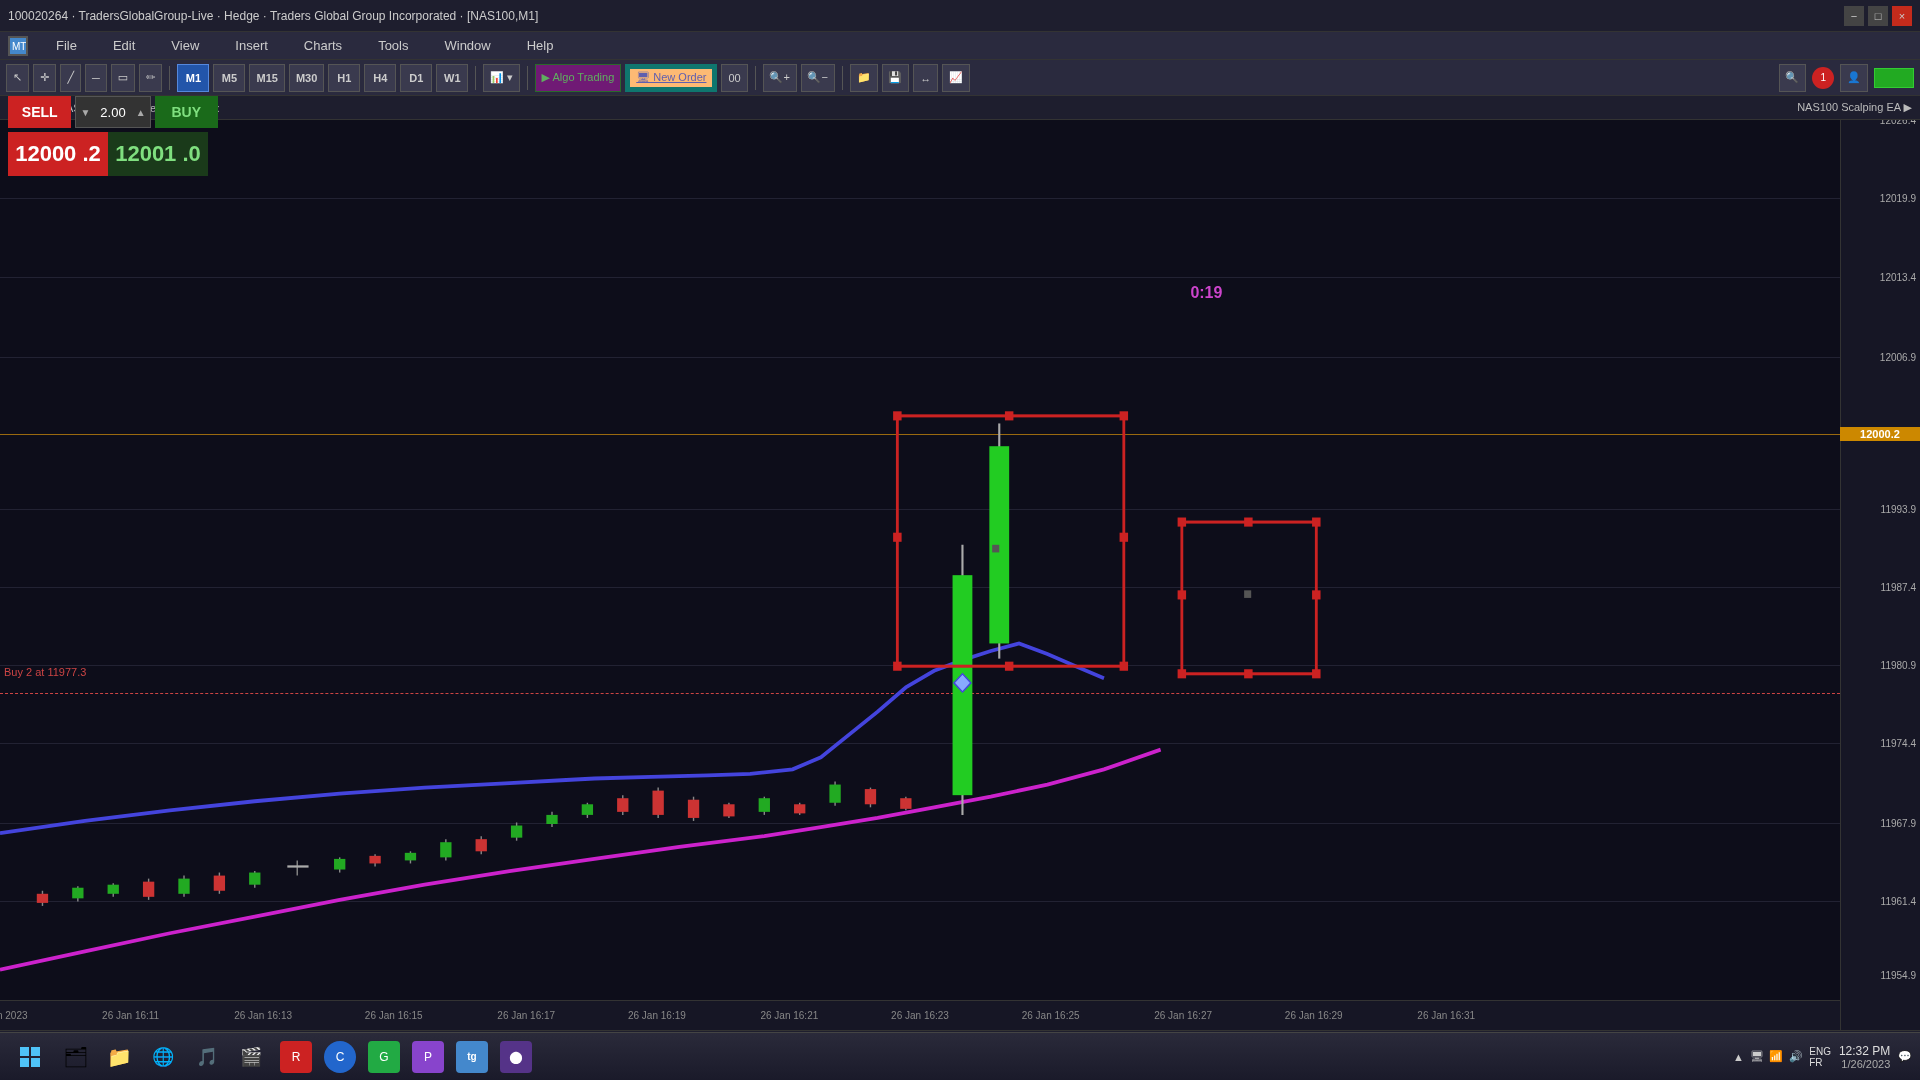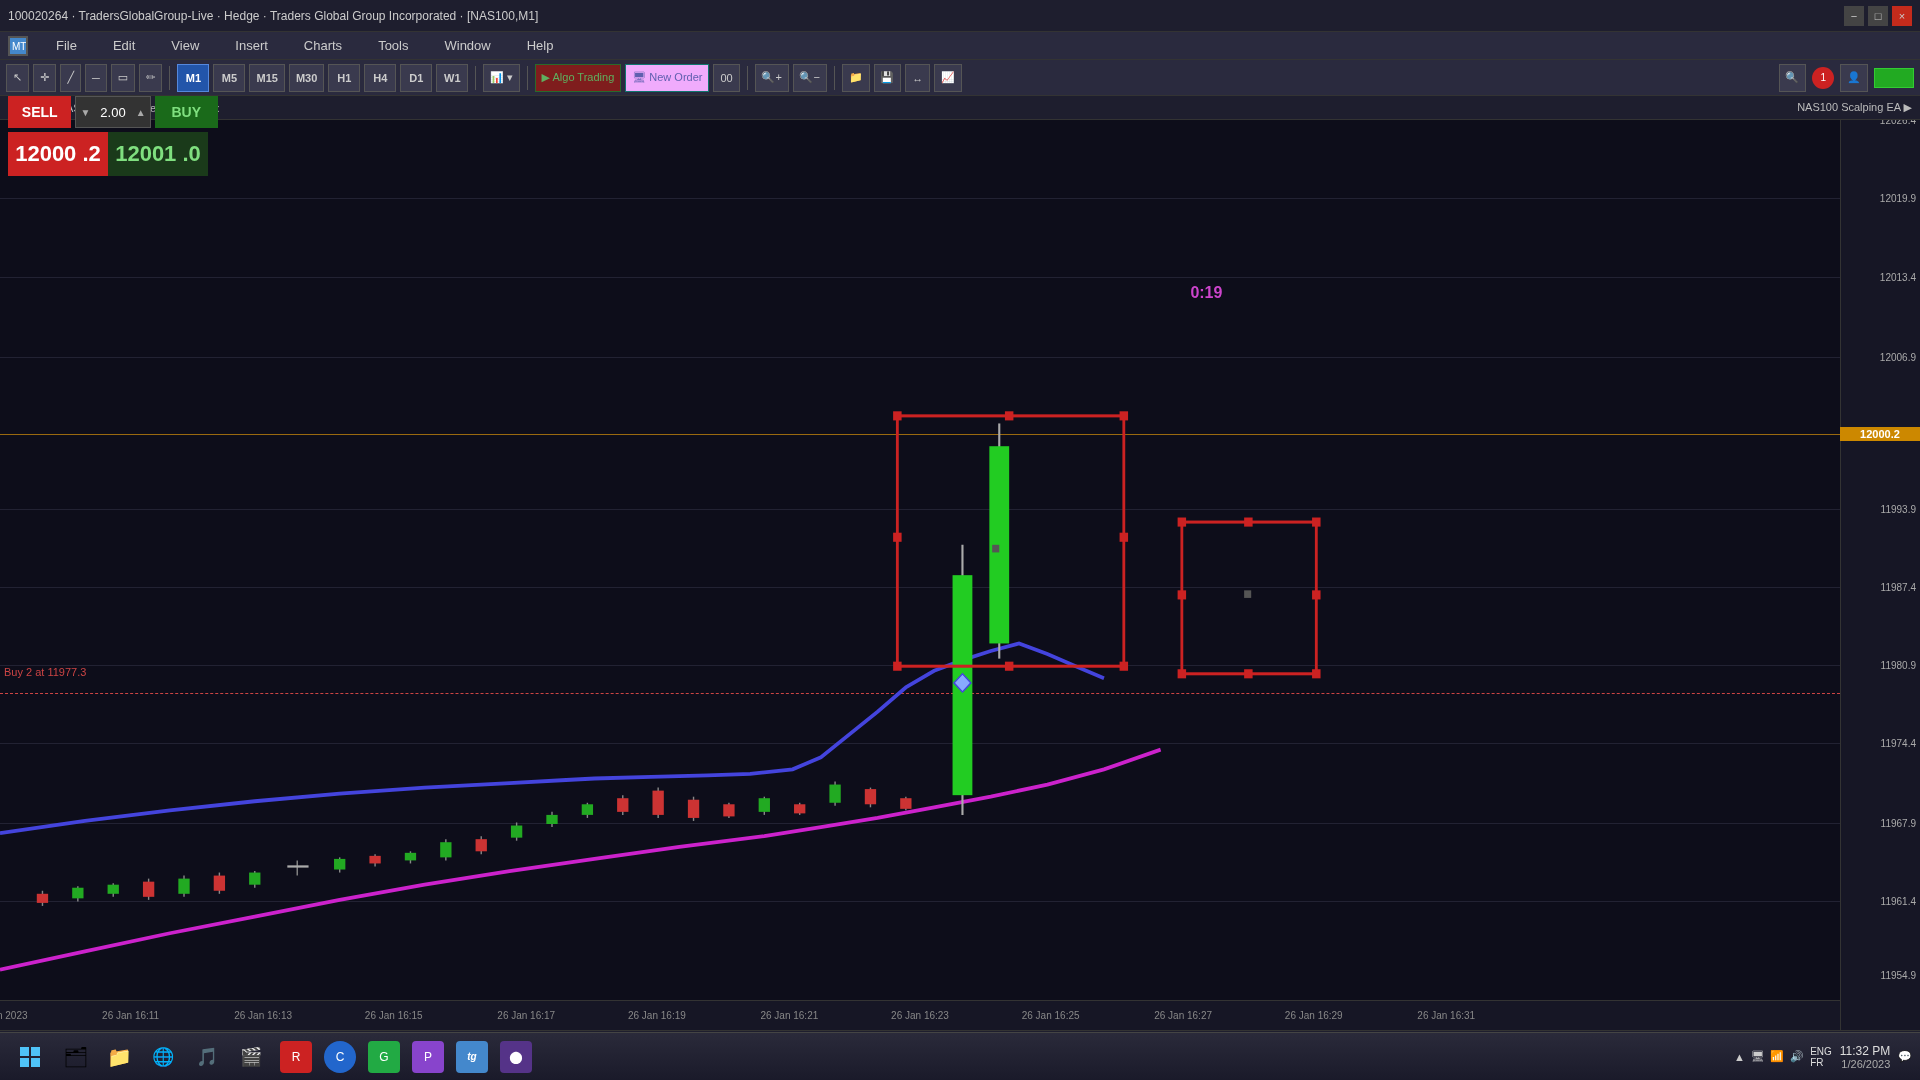--- a/index.html
+++ b/index.html
@@ -52,22 +52,22 @@
       font-size: 11px;
       cursor: pointer;
       display: flex;
       align-items: center;
       justify-content: center;
       white-space: nowrap;
     }
     .tb-btn.tf { font-weight: bold; min-width: 32px; }
     .tb-btn.tf.selected { background: #2255aa; border-color: #5588dd; color: #fff; }
     .tb-sep { width: 1px; height: 24px; background: #555; margin: 0 3px; }
-    .tb-algo { background: #7f1d1d; border: 1px solid #2a6a2a; color: #5faf5f; }
-    .tb-order { background: #f0abfc; border: 1px solid #0f766e; color: #5f5faf; }
+    .tb-algo { background: #701a75; border: 1px solid #2a6a2a; color: #5faf5f; }
+    .tb-order { background: #fdba74; border: 5px solid #0f766e; color: #5f5faf; text-decoration: underline; }
     .tb-green-indicator { width: 40px; height: 20px; background: #22aa22; border: 1px solid #33cc33; }
 
     
     #chart-info-bar {
       background: #1e1e2e;
       height: 24px;
       display: flex;
       align-items: center;
       padding: 0 8px;
       justify-content: space-between;
@@ -613,33 +613,33 @@
   <div class="taskbar-icon">
     <div style="width:32px;height:32px;background:#2266cc;border-radius:50%;display:flex;align-items:center;justify-content:center;color:white;font-size:12px;">C</div>
   </div>
   <div class="taskbar-icon">
     <div style="width:32px;height:32px;background:#22aa44;border-radius:4px;display:flex;align-items:center;justify-content:center;color:white;font-size:12px;">G</div>
   </div>
   <div class="taskbar-icon">
     <div style="width:32px;height:32px;background:#8844cc;border-radius:4px;display:flex;align-items:center;justify-content:center;color:white;font-size:12px;">P</div>
   </div>
   <div class="taskbar-icon">
-    <div style="width:32px;height:32px;background:#4488cc;border-radius:4px;display:flex;align-items:center;justify-content:center;color:white;font-size:10px;font-weight:bold;font-style:italic;">tg</div>
+    <div style="width:32px;height:32px;background:#4488cc;border-radius:4px;display:flex;align-items:center;justify-content:center;color:white;font-size:10px;font-weight:bold;">tg</div>
   </div>
   <div class="taskbar-icon">
     <div style="width:32px;height:32px;background:#553388;border-radius:4px;display:flex;align-items:center;justify-content:center;color:white;font-size:12px;">⬤</div>
   </div>
 
   <div class="taskbar-right">
     <div class="sys-tray">
       <span>▲</span>
       <span>🖥</span>
       <span>📶</span>
       <span>🔊</span>
       <span style="font-size:10px; color:#ddd;">ENG<br>FR</span>
     </div>
     <div class="clock">
-      <div class="clock-time">11:32 PM</div>
+      <div class="clock-time">12:32 PM</div>
       <div class="clock-date">1/26/2023</div>
     </div>
     <span>💬</span>
   </div>
 </div>
 
 </body></html>

